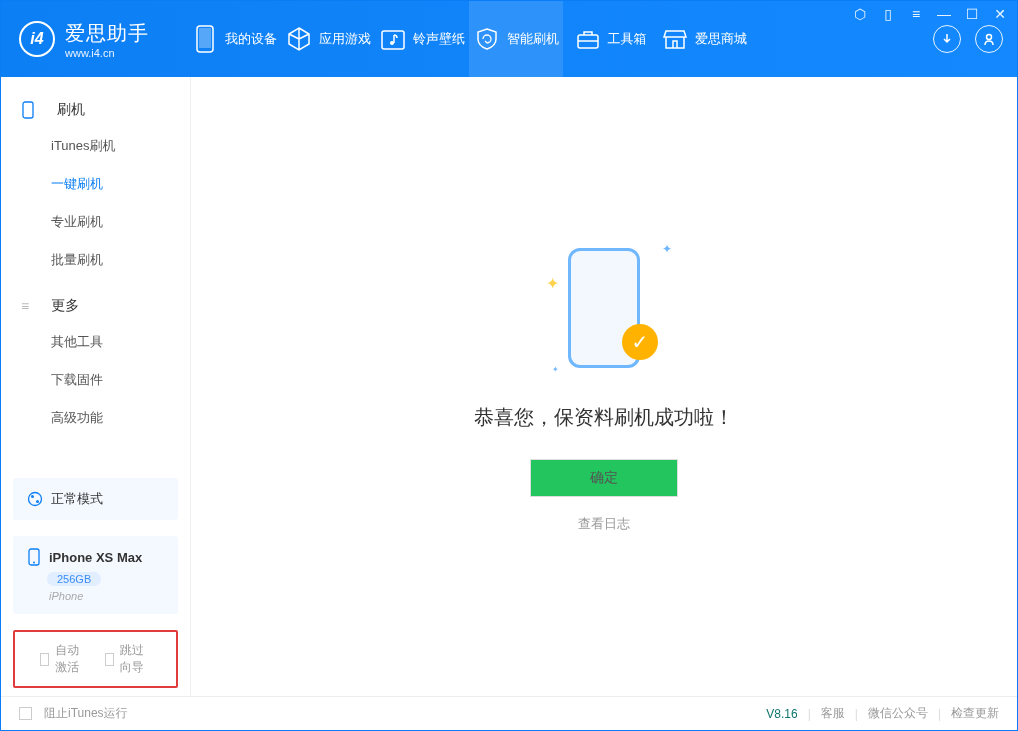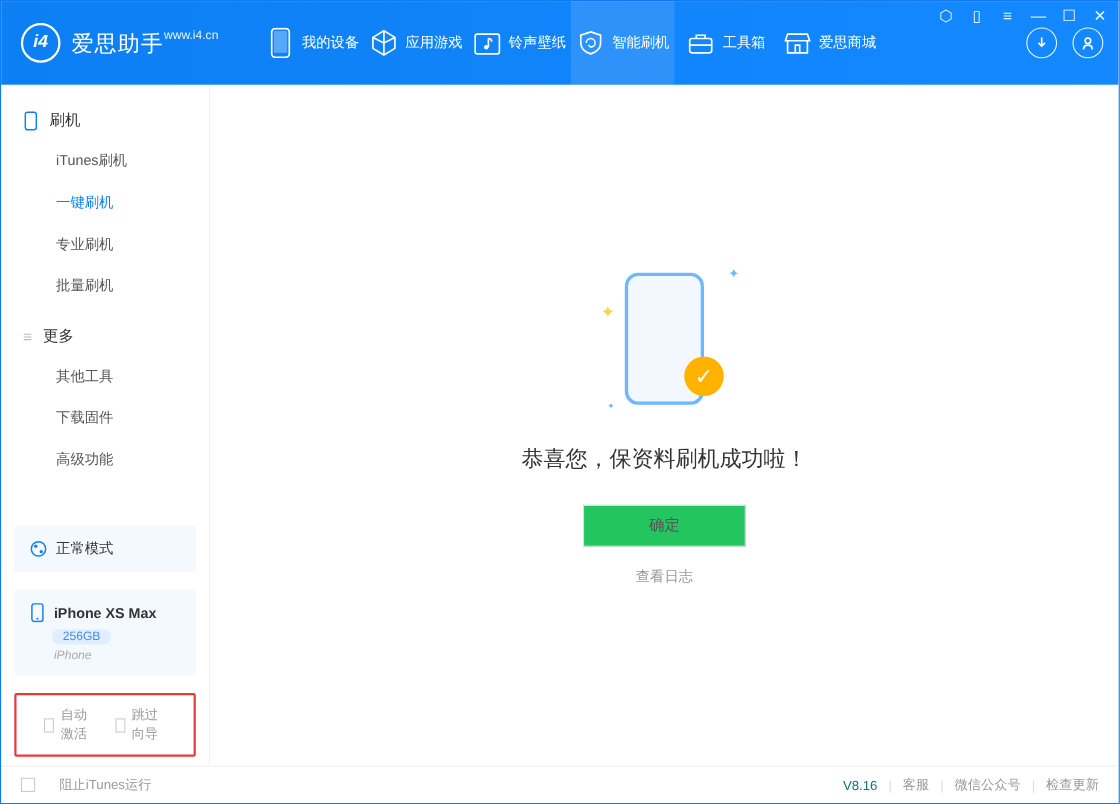--- a/index.html
+++ b/index.html
@@ -1,40 +1,40 @@
 <!DOCTYPE html>
 <html><head>
 <meta charset="utf-8">
 <style>
 * { margin: 0; padding: 0; box-sizing: border-box; font-family: "Microsoft YaHei", -apple-system, sans-serif; }
 body { background: #fff; width: 1018px; height: 731px; display: flex; flex-direction: column; border: 1px solid #0a7cf5; }
 
 .titlebar { height: 76px; background: linear-gradient(to right, #0d7ff5, #1489ff); display: flex; align-items: center; color: #fff; }
 .logo-area { display: flex; align-items: center; padding: 0 18px; }
 .logo-icon { width: 36px; height: 36px; border: 2.5px solid #fff; border-radius: 50%; display: flex; align-items: center; justify-content: center; font-weight: bold; font-size: 16px; font-style: italic; margin-right: 10px; }
-.logo-text { display: flex; }
+.logo-text { display: flex; flex-direction: column; }
 .logo-title { font-size: 20px; font-weight: 500; letter-spacing: 1px; }
 .logo-sub { font-size: 11px; opacity: 0.9; }
 
 .nav-tabs { display: flex; height: 100%; margin-left: 20px; }
 .nav-tab { width: 94px; display: flex; flex-direction: row; align-items: center; justify-content: center; cursor: pointer; font-size: 13px; gap: 6px; }
 .nav-tab.active { background: rgba(255,255,255,0.12); }
 .nav-tab-icon { width: 28px; height: 28px; display: flex; align-items: center; justify-content: center; }
 
 .title-spacer { flex: 1; }
 .title-right { display: flex; align-items: center; gap: 14px; padding-right: 14px; }
 .tr-icon { width: 28px; height: 28px; border: 1.5px solid rgba(255,255,255,0.9); border-radius: 50%; display: flex; align-items: center; justify-content: center; color: #fff; cursor: pointer; }
 .win-controls { position: absolute; top: 6px; right: 10px; display: flex; gap: 12px; color: #fff; opacity: 0.9; font-size: 14px; }
 .win-btn { cursor: pointer; width: 16px; text-align: center; }
 
 .body-area { flex: 1; display: flex; overflow: hidden; }
 
 .sidebar { width: 190px; border-right: 1px solid #f0f0f0; display: flex; flex-direction: column; padding-top: 16px; }
 .side-group { margin-bottom: 10px; }
-.side-group-title { display: flex; align-items: center; gap: 10px; padding: 8px 20px; font-size: 14px; color: #333; font-weight: 500; }
+.side-group-title { display: flex; align-items: center; gap: 22px; padding: 8px 20px; font-size: 14px; color: #333; font-weight: 500; }
 .side-item { padding: 10px 20px 10px 50px; font-size: 13px; color: #555; cursor: pointer; }
 .side-item.active { color: #0d7ff5; }
 .side-flex { flex: 1; }
 
 .device-panel { margin: 8px 12px; background: #f4f8ff; border-radius: 3px; padding: 12px 14px; font-size: 13px; }
 .mode-row { display: flex; align-items: center; gap: 8px; color: #333; }
 .device-row { display: flex; align-items: center; gap: 8px; font-weight: bold; color: #333; }
 .device-capacity { display: inline-block; background: #e1eeff; color: #3a8ef6; border-radius: 10px; padding: 1px 10px; font-size: 11px; margin-top: 6px; margin-left: 20px; }
 .device-type { color: #aaa; font-size: 11px; margin-left: 22px; margin-top: 4px; font-style: italic; }
 
@@ -48,21 +48,21 @@
 .badge-check { position: absolute; right: 6px; bottom: 20px; width: 36px; height: 36px; background: #ffb300; border-radius: 50%; display: flex; align-items: center; justify-content: center; color: #fff; font-size: 20px; }
 .sparkle1 { position: absolute; left: 2px; top: 34px; color: #ffd24d; font-size: 16px; }
 .sparkle2 { position: absolute; right: -8px; top: 2px; color: #6fb7ff; font-size: 12px; }
 .sparkle3 { position: absolute; left: 8px; bottom: 6px; color: #6fb7ff; font-size: 8px; }
 
 .success-title { font-size: 20px; color: #333; margin-bottom: 28px; }
 .ok-btn { width: 148px; height: 38px; border: 1px solid #ddd; background: #22c55e; font-size: 14px; color: #555; cursor: pointer; margin-bottom: 18px; }
 .log-link { font-size: 13px; color: #999; cursor: pointer; }
 
 .footer { height: 34px; border-top: 1px solid #eee; display: flex; align-items: center; padding: 0 18px; font-size: 12px; color: #999; }
-.footer-left { display: flex; align-items: center; gap: 22px; }
+.footer-left { display: flex; align-items: center; gap: 12px; }
 .footer-spacer { flex: 1; }
 .footer-right { display: flex; align-items: center; gap: 10px; }
 .footer-right span { cursor: pointer; }
 .divider { color: #ddd; }
 .version { color: #0f766e; }
 
 svg { display: block; }
 </style>
 </head>
 <body>

